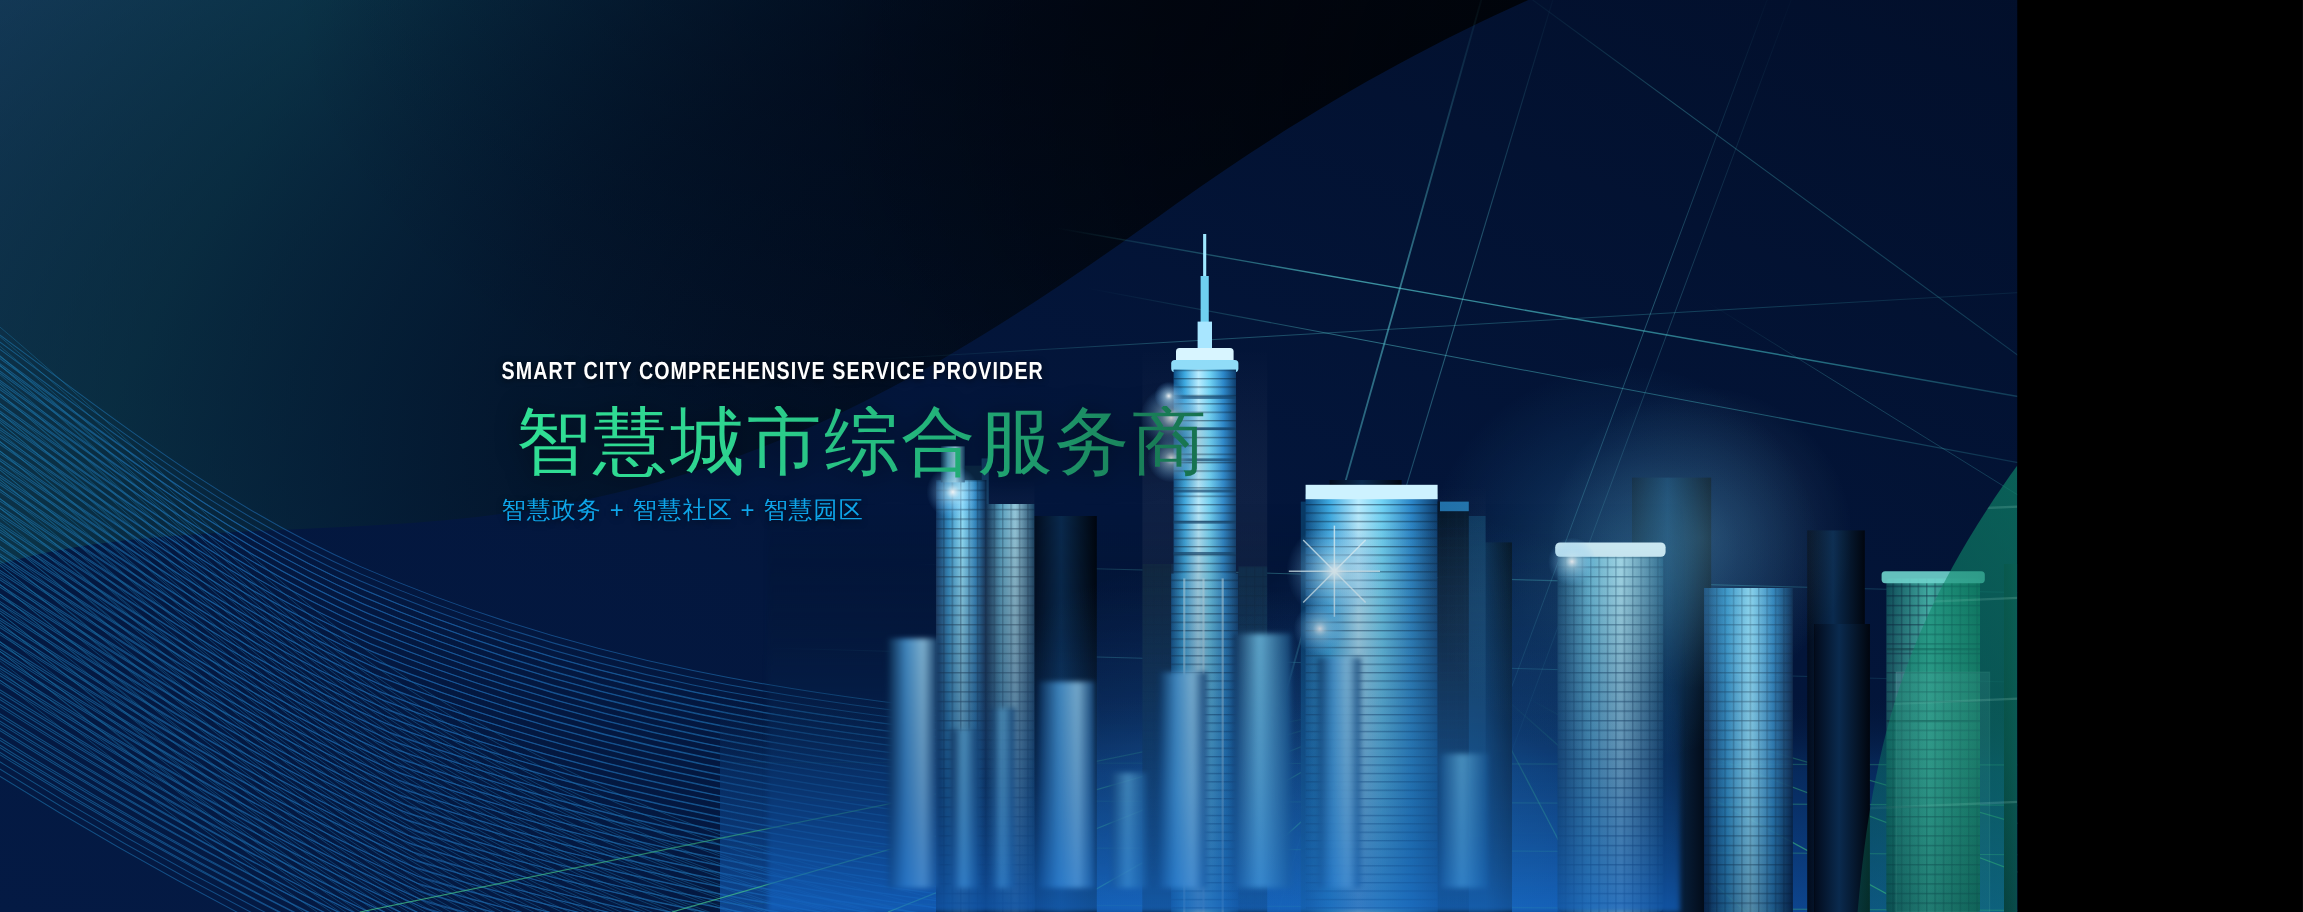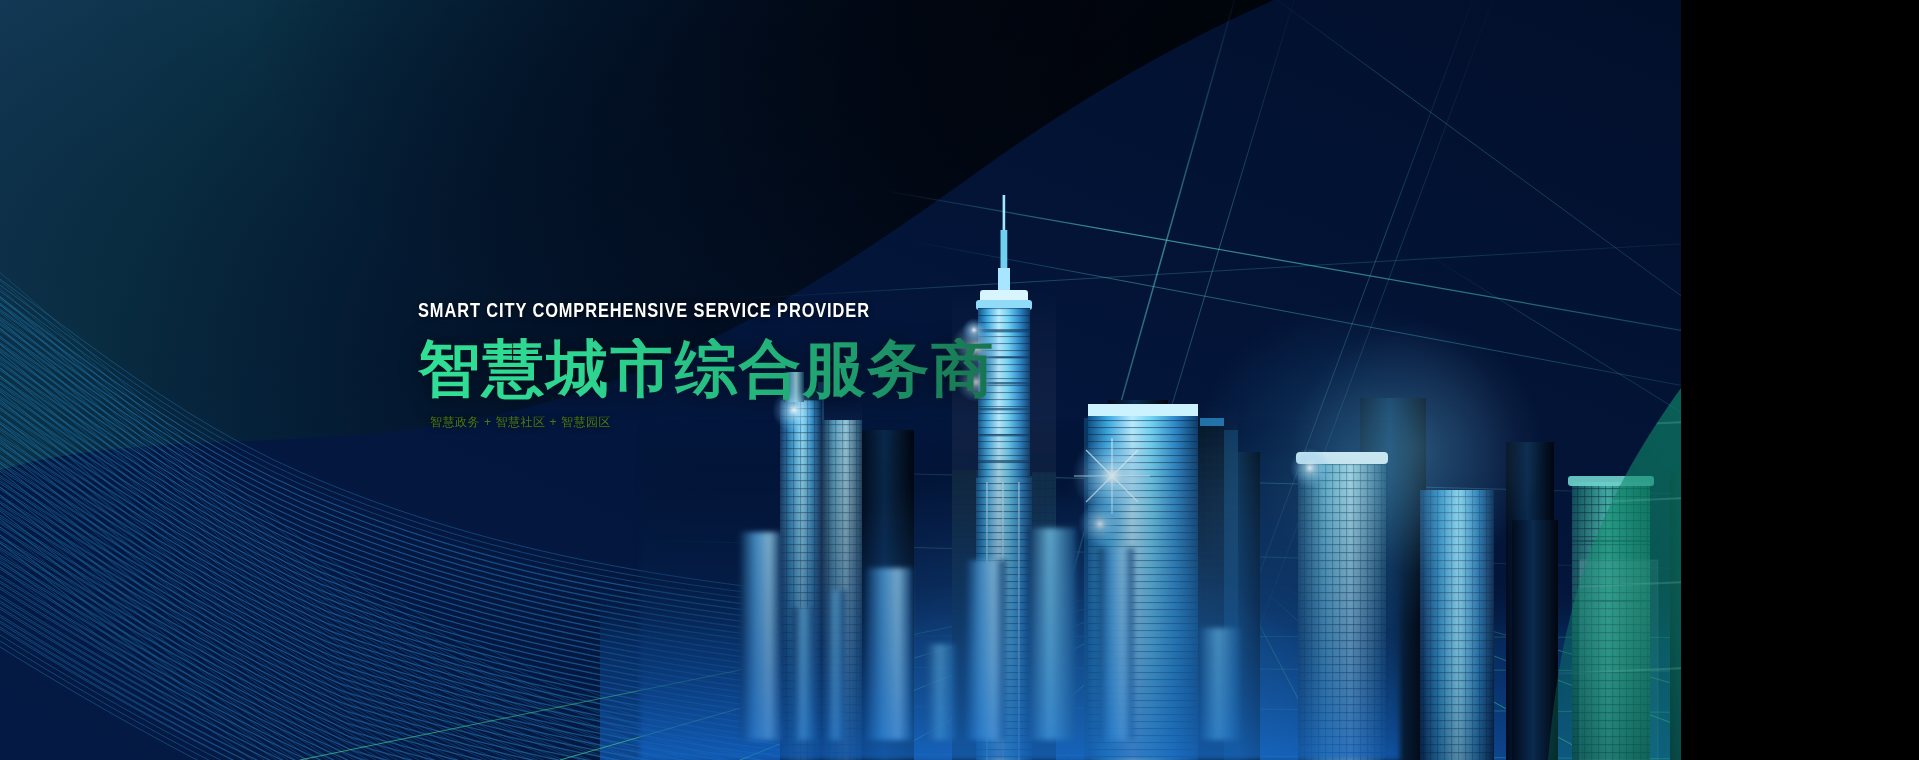--- a/index.html
+++ b/index.html
@@ -75,37 +75,37 @@
     color:#ffffff;
     transform:scaleX(.80);
     transform-origin:left center;
     white-space:nowrap;
     line-height:1;
     margin:0 0 17px 0;
     text-shadow:0 1px 6px rgba(0,0,0,.65);
   }
   #headline{
     font-size:62px;
-    font-weight:700;
+    font-weight:400;
     letter-spacing:.035em;
     line-height:1;
-    margin:0 0 16px 0;
+    margin:0 0 16px 12px;
     white-space:nowrap;
     background:linear-gradient(96deg,#30e095 0%,#2ed490 24%,#24b87d 46%,#1d9468 64%,#17724f 80%,#155f43 100%);
     -webkit-background-clip:text;background-clip:text;
     color:transparent;-webkit-text-fill-color:transparent;
     filter:drop-shadow(0 2px 10px rgba(0,0,0,.5));
   }
   #subtitle{
-    font-size:12px;
+    font-size:20px;
     font-weight:400;
     letter-spacing:.045em;
-    color:#4d7c0f;
+    color:#0ea5e9;
     line-height:1;
-    margin:12px;
+    margin:0;
     white-space:nowrap;
     text-shadow:0 1px 5px rgba(0,0,0,.6);
   }
 </style>
 </head>
 <body>
 
 <div class="banner">
 
   <div class="layer" id="sky-base"></div>

